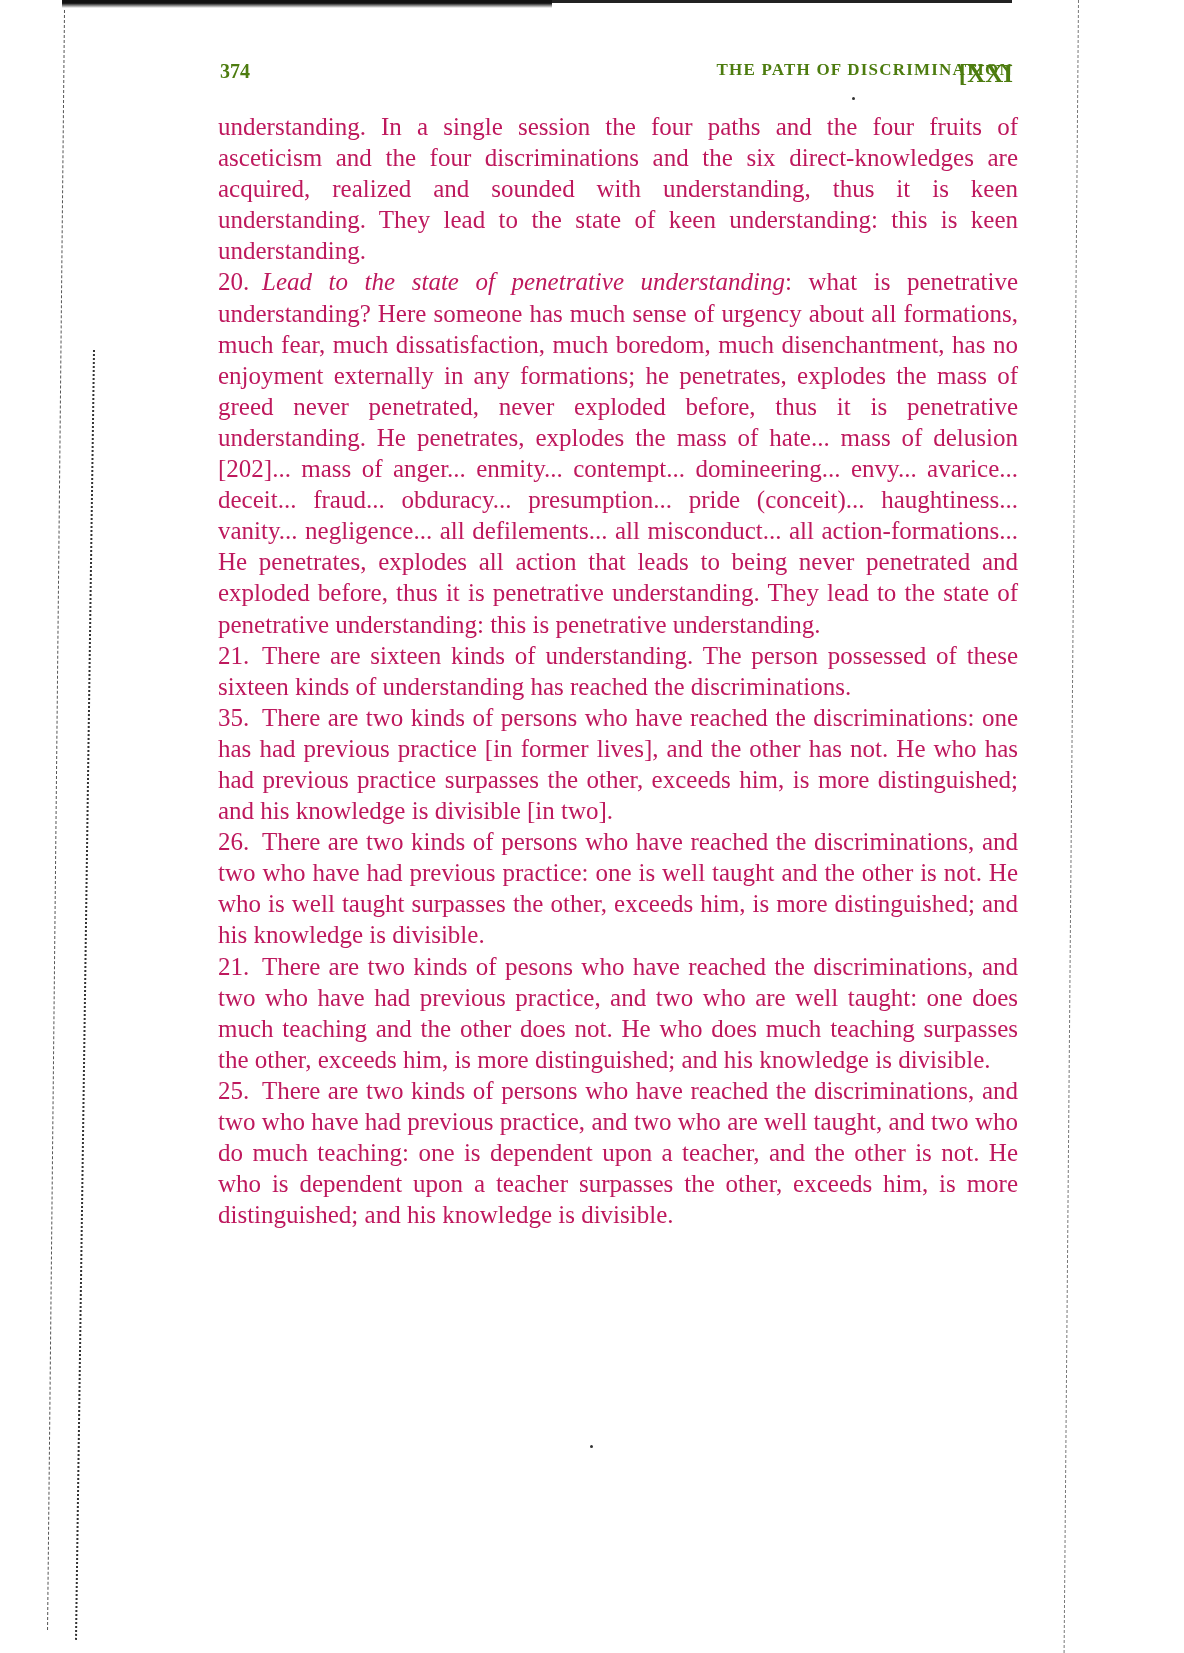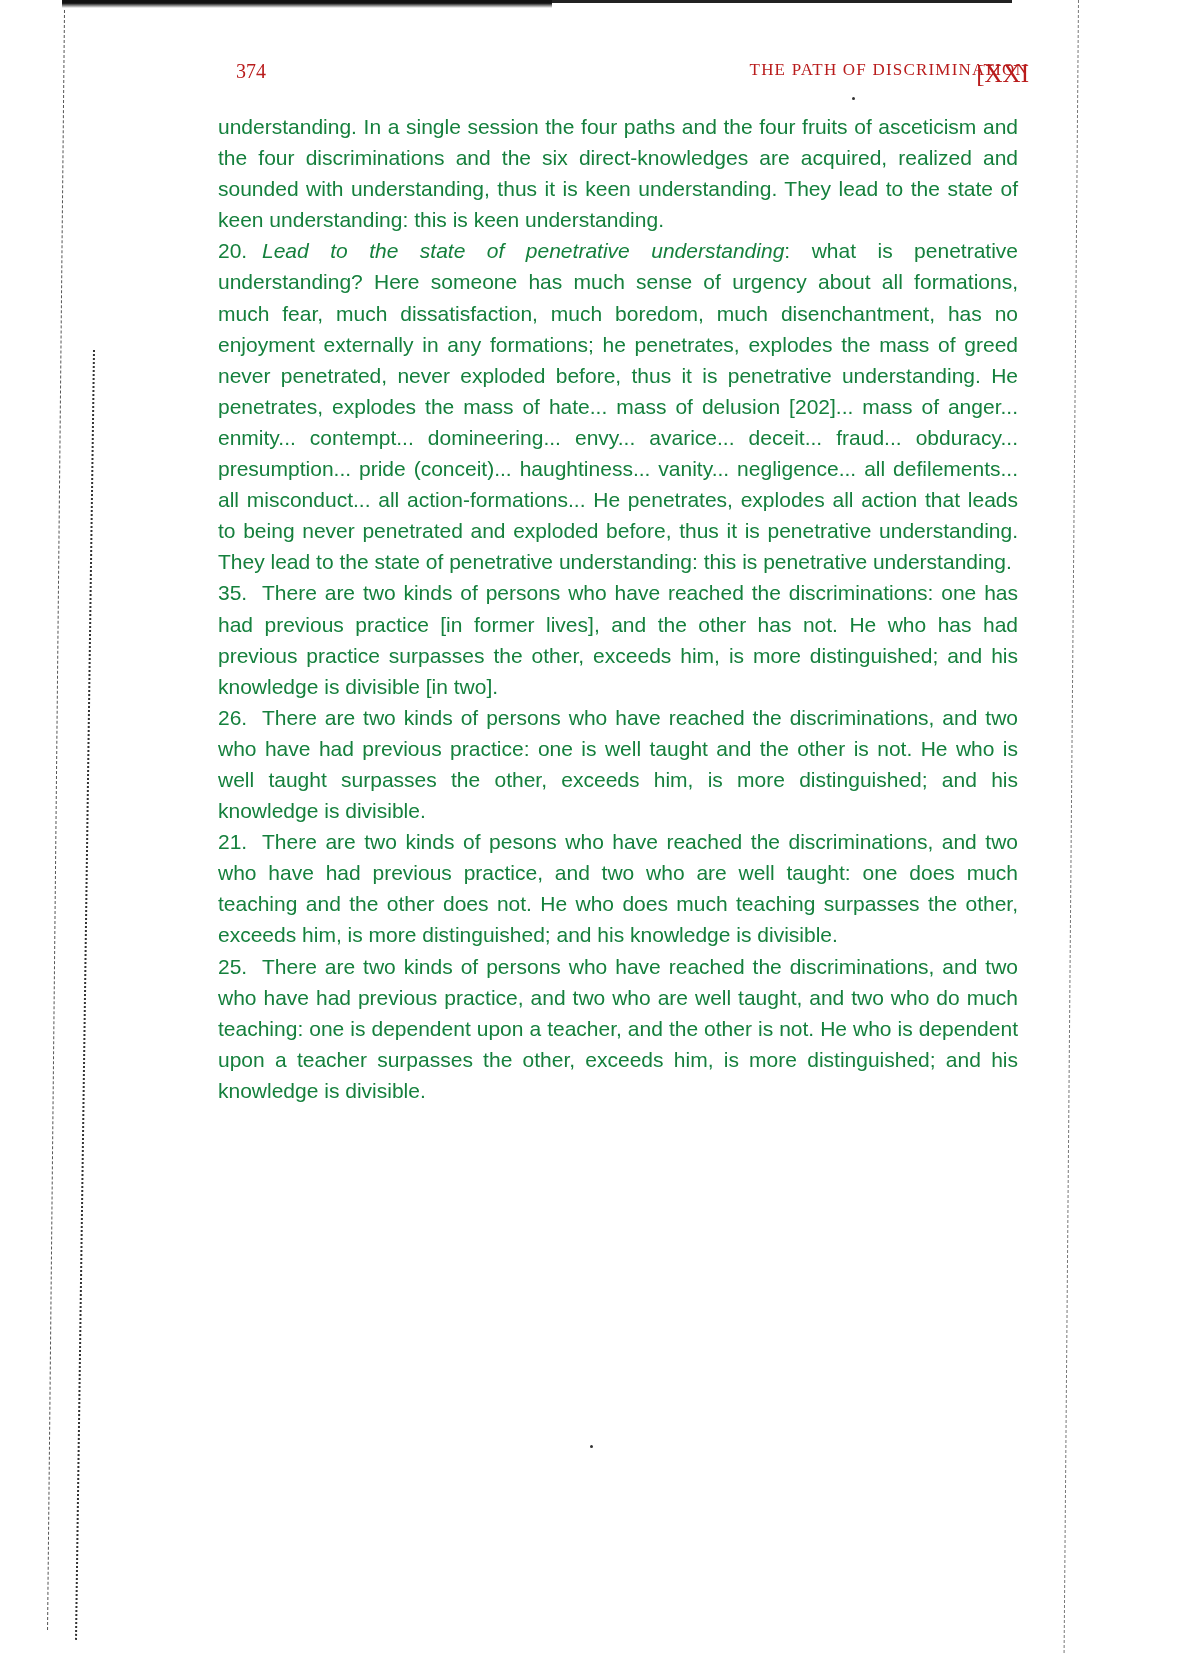--- a/index.html
+++ b/index.html
@@ -17,33 +17,33 @@
   }
   .gutter-line-2 {
     position: absolute; left: 93px; top: 350px; width: 2px; height: 1290px;
     border-left: 2px dotted #333; transform: rotate(0.8deg); transform-origin: top left;
   }
   .right-edge-line {
     position: absolute; left: 1078px; top: 0; width: 1px; height: 1653px;
     border-left: 1px dashed #777; transform: rotate(0.5deg); transform-origin: top left;
   }
   .running-head {
-    position: absolute; left: 236px; top: 60px; width: 793px; height: 30px;
-    font-family: "Liberation Serif", serif; color: #b91c1c; font-size: 19px;
+    position: absolute; left: 220px; top: 60px; width: 793px; height: 30px;
+    font-family: "Liberation Serif", serif; color: #4d7c0f; font-size: 19px; font-weight: bold;
   }
   .page-number { position: absolute; left: 0; top: 0; font-size: 20px; }
   .running-title {
     position: absolute; left: 0; right: 0; top: 0; text-align: right;
     letter-spacing: 1.2px; font-size: 17px;
   }
   .chapter-mark { position: absolute; right: 0; top: 0; font-size: 25px; }
   .text-body {
     position: absolute; left: 218px; top: 111px; width: 800px;
-    font-family: Liberation Sans, sans-serif; font-size: 21px;
-    line-height: 31.1px; color: #15803d; text-align: justify;
+    font-family: Liberation Serif, serif; font-size: 25px;
+    line-height: 31.1px; color: #be185d; text-align: justify;
   }
   .para { margin: 0; text-indent: 0; }
   .para .num { display: inline-block; width: 44px; }
   .para em { font-style: italic; margin-top: 48px; }
   .stray-dot {
     position: absolute; width: 3px; height: 3px; border-radius: 50%; background: #333;
   }
 </style>
 </head>
 <body>
@@ -58,20 +58,21 @@
   <span class="page-number">374</span>
   <span class="running-title">THE PATH OF DISCRIMINATION</span>
   <span class="chapter-mark">[XXI</span>
 </div>
 
 <div class="text-body">
   <p class="para">understanding. In a single session the four paths and the four fruits of asceticism and the four discriminations and the six direct-knowledges are acquired, realized and sounded with understanding, thus it is keen understanding. They lead to the state of keen understanding: this is keen understanding.</p>
 
   <p class="para"><span class="num">20.</span><em>Lead to the state of penetrative understanding</em><span>: what is penetrative understanding? Here someone has much sense of urgency about all formations, much fear, much dissatisfaction, much boredom, much disenchantment, has no enjoyment externally in any formations; he penetrates, explodes the mass of greed never penetrated, never exploded before, thus it is penetrative understanding. He penetrates, explodes the mass of hate... mass of delusion [202]... mass of anger... enmity... contempt... domineering... envy... avarice... deceit... fraud... obduracy... presumption... pride (conceit)... haughtiness... vanity... negligence... all defilements... all misconduct... all action-formations... He penetrates, explodes all action that leads to being never penetrated and exploded before, thus it is penetrative understanding. They lead to the state of penetrative understanding: this is penetrative understanding.</span></p>
 
+  <p class="para"><span class="num">21.</span><span>There are sixteen kinds of understanding. The person possessed of these sixteen kinds of understanding has reached the discriminations.</span></p>
 
   <p class="para"><span class="num">35.</span><span>There are two kinds of persons who have reached the discriminations: one has had previous practice [in former lives], and the other has not. He who has had previous practice surpasses the other, exceeds him, is more distinguished; and his knowledge is divisible [in two].</span></p>
 
   <p class="para"><span class="num">26.</span><span>There are two kinds of persons who have reached the discriminations, and two who have had previous practice: one is well taught and the other is not. He who is well taught surpasses the other, exceeds him, is more distinguished; and his knowledge is divisible.</span></p>
 
   <p class="para"><span class="num">21.</span><span>There are two kinds of pesons who have reached the discriminations, and two who have had previous practice, and two who are well taught: one does much teaching and the other does not. He who does much teaching surpasses the other, exceeds him, is more distinguished; and his knowledge is divisible.</span></p>
 
   <p class="para"><span class="num">25.</span><span>There are two kinds of persons who have reached the discriminations, and two who have had previous practice, and two who are well taught, and two who do much teaching: one is dependent upon a teacher, and the other is not. He who is dependent upon a teacher surpasses the other, exceeds him, is more distinguished; and his knowledge is divisible.</span></p>
 
 </div>

